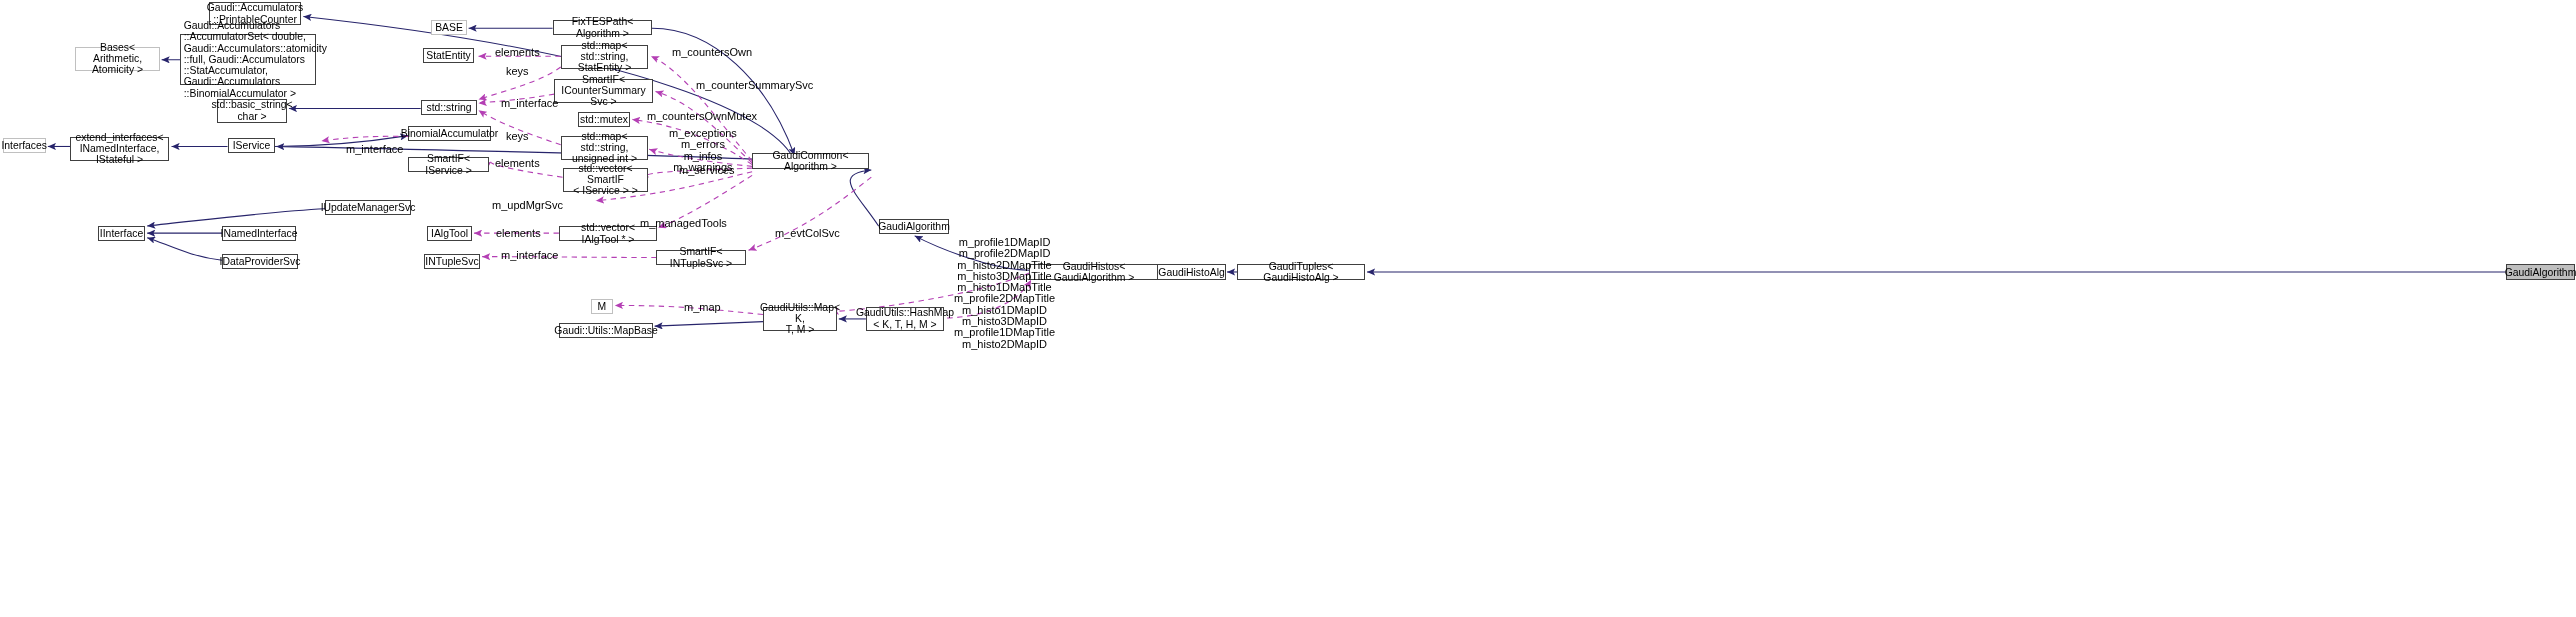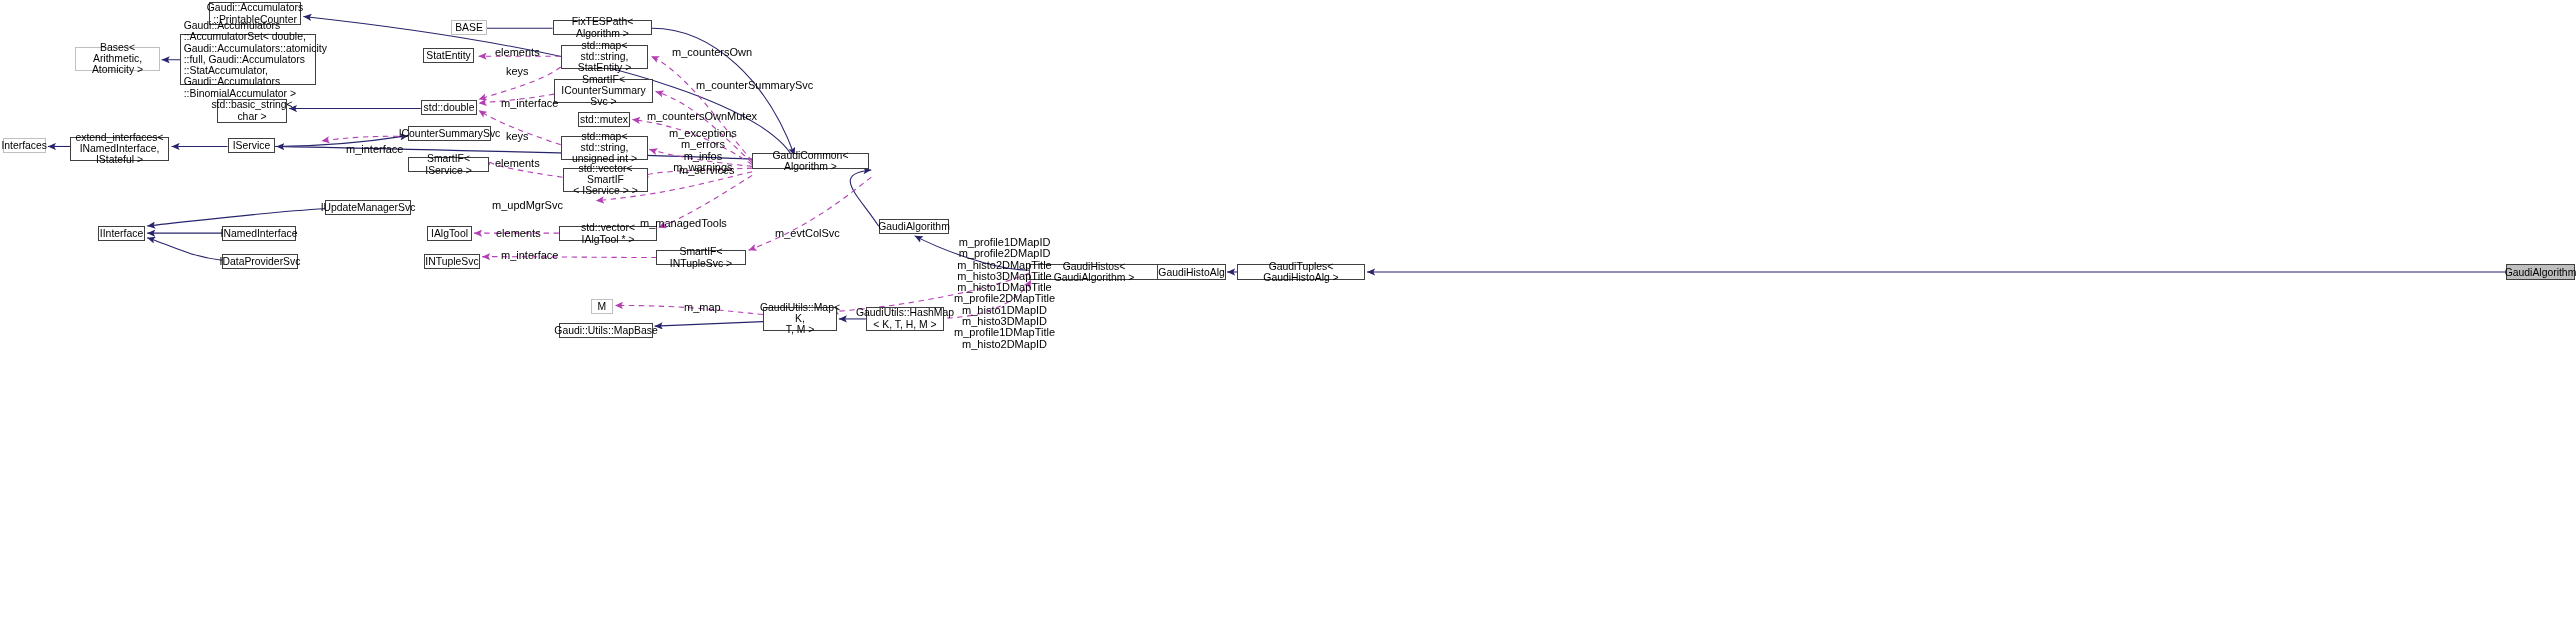--- a/index.html
+++ b/index.html
@@ -129,31 +129,31 @@
 ::PrintableCounter</div>
     <div class="node solid left" style="left: 180px; top: 34px; width: 136px; height: 51px;">Gaudi::Accumulators
 ::AccumulatorSet&lt; double,
  Gaudi::Accumulators::atomicity
 ::full, Gaudi::Accumulators
 ::StatAccumulator, Gaudi::Accumulators
 ::BinomialAccumulator &gt;</div>
     <div class="node grey" style="left: 75px; top: 47px; width: 85px; height: 23.5px;">Bases&lt; Arithmetic,
  Atomicity &gt;</div>
     <div class="node solid" style="left: 423px; top: 48px; width: 51px; height: 15.3px;">StatEntity</div>
-    <div class="node grey" style="left: 431px; top: 20px; width: 36px; height: 15.3px; margin-left: 20px;">BASE</div>
+    <div class="node grey" style="left: 431px; top: 20px; width: 36px; height: 15.3px;">BASE</div>
     <div class="node solid" style="left: 553px; top: 20px; width: 99px; height: 15.3px;">FixTESPath&lt; Algorithm &gt;</div>
     <div class="node solid" style="left: 561px; top: 45px; width: 87px; height: 23.5px;">std::map&lt; std::string,
  StatEntity &gt;</div>
     <div class="node solid" style="left: 554px; top: 79px; width: 99px; height: 23.5px;">SmartIF&lt; ICounterSummary
 Svc &gt;</div>
     <div class="node solid" style="left: 217px; top: 99px; width: 70px; height: 23.5px;">std::basic_string&lt;
  char &gt;</div>
-    <div class="node solid" style="left: 421px; top: 100px; width: 56px; height: 15.3px;">std::double</div>
+    <div class="node solid" style="left: 421px; top: 100px; width: 56px; height: 15.3px;">std::string</div>
     <div class="node solid" style="left: 578px; top: 112px; width: 52px; height: 15.3px;">std::mutex</div>
-    <div class="node solid" style="left: 408px; top: 126px; width: 83px; height: 15.3px;">ICounterSummarySvc</div>
+    <div class="node solid" style="left: 408px; top: 126px; width: 83px; height: 15.3px;">BinomialAccumulator</div>
     <div class="node grey" style="left: 2.7px; top: 138px; width: 43px; height: 15.3px;">Interfaces</div>
     <div class="node solid" style="left: 70px; top: 137px; width: 99px; height: 23.5px;">extend_interfaces&lt;
  INamedInterface, IStateful &gt;</div>
     <div class="node solid" style="left: 228px; top: 138px; width: 47px; height: 15.3px;">IService</div>
     <div class="node solid" style="left: 561px; top: 136px; width: 87px; height: 23.5px;">std::map&lt; std::string,
  unsigned int &gt;</div>
     <div class="node solid" style="left: 408px; top: 157px; width: 81px; height: 15.3px;">SmartIF&lt; IService &gt;</div>
     <div class="node solid" style="left: 752px; top: 153px; width: 117px; height: 16.3px;">GaudiCommon&lt; Algorithm &gt;</div>
     <div class="node solid" style="left: 563px; top: 168px; width: 85px; height: 23.5px;">std::vector&lt; SmartIF
 &lt; IService &gt; &gt;</div>

